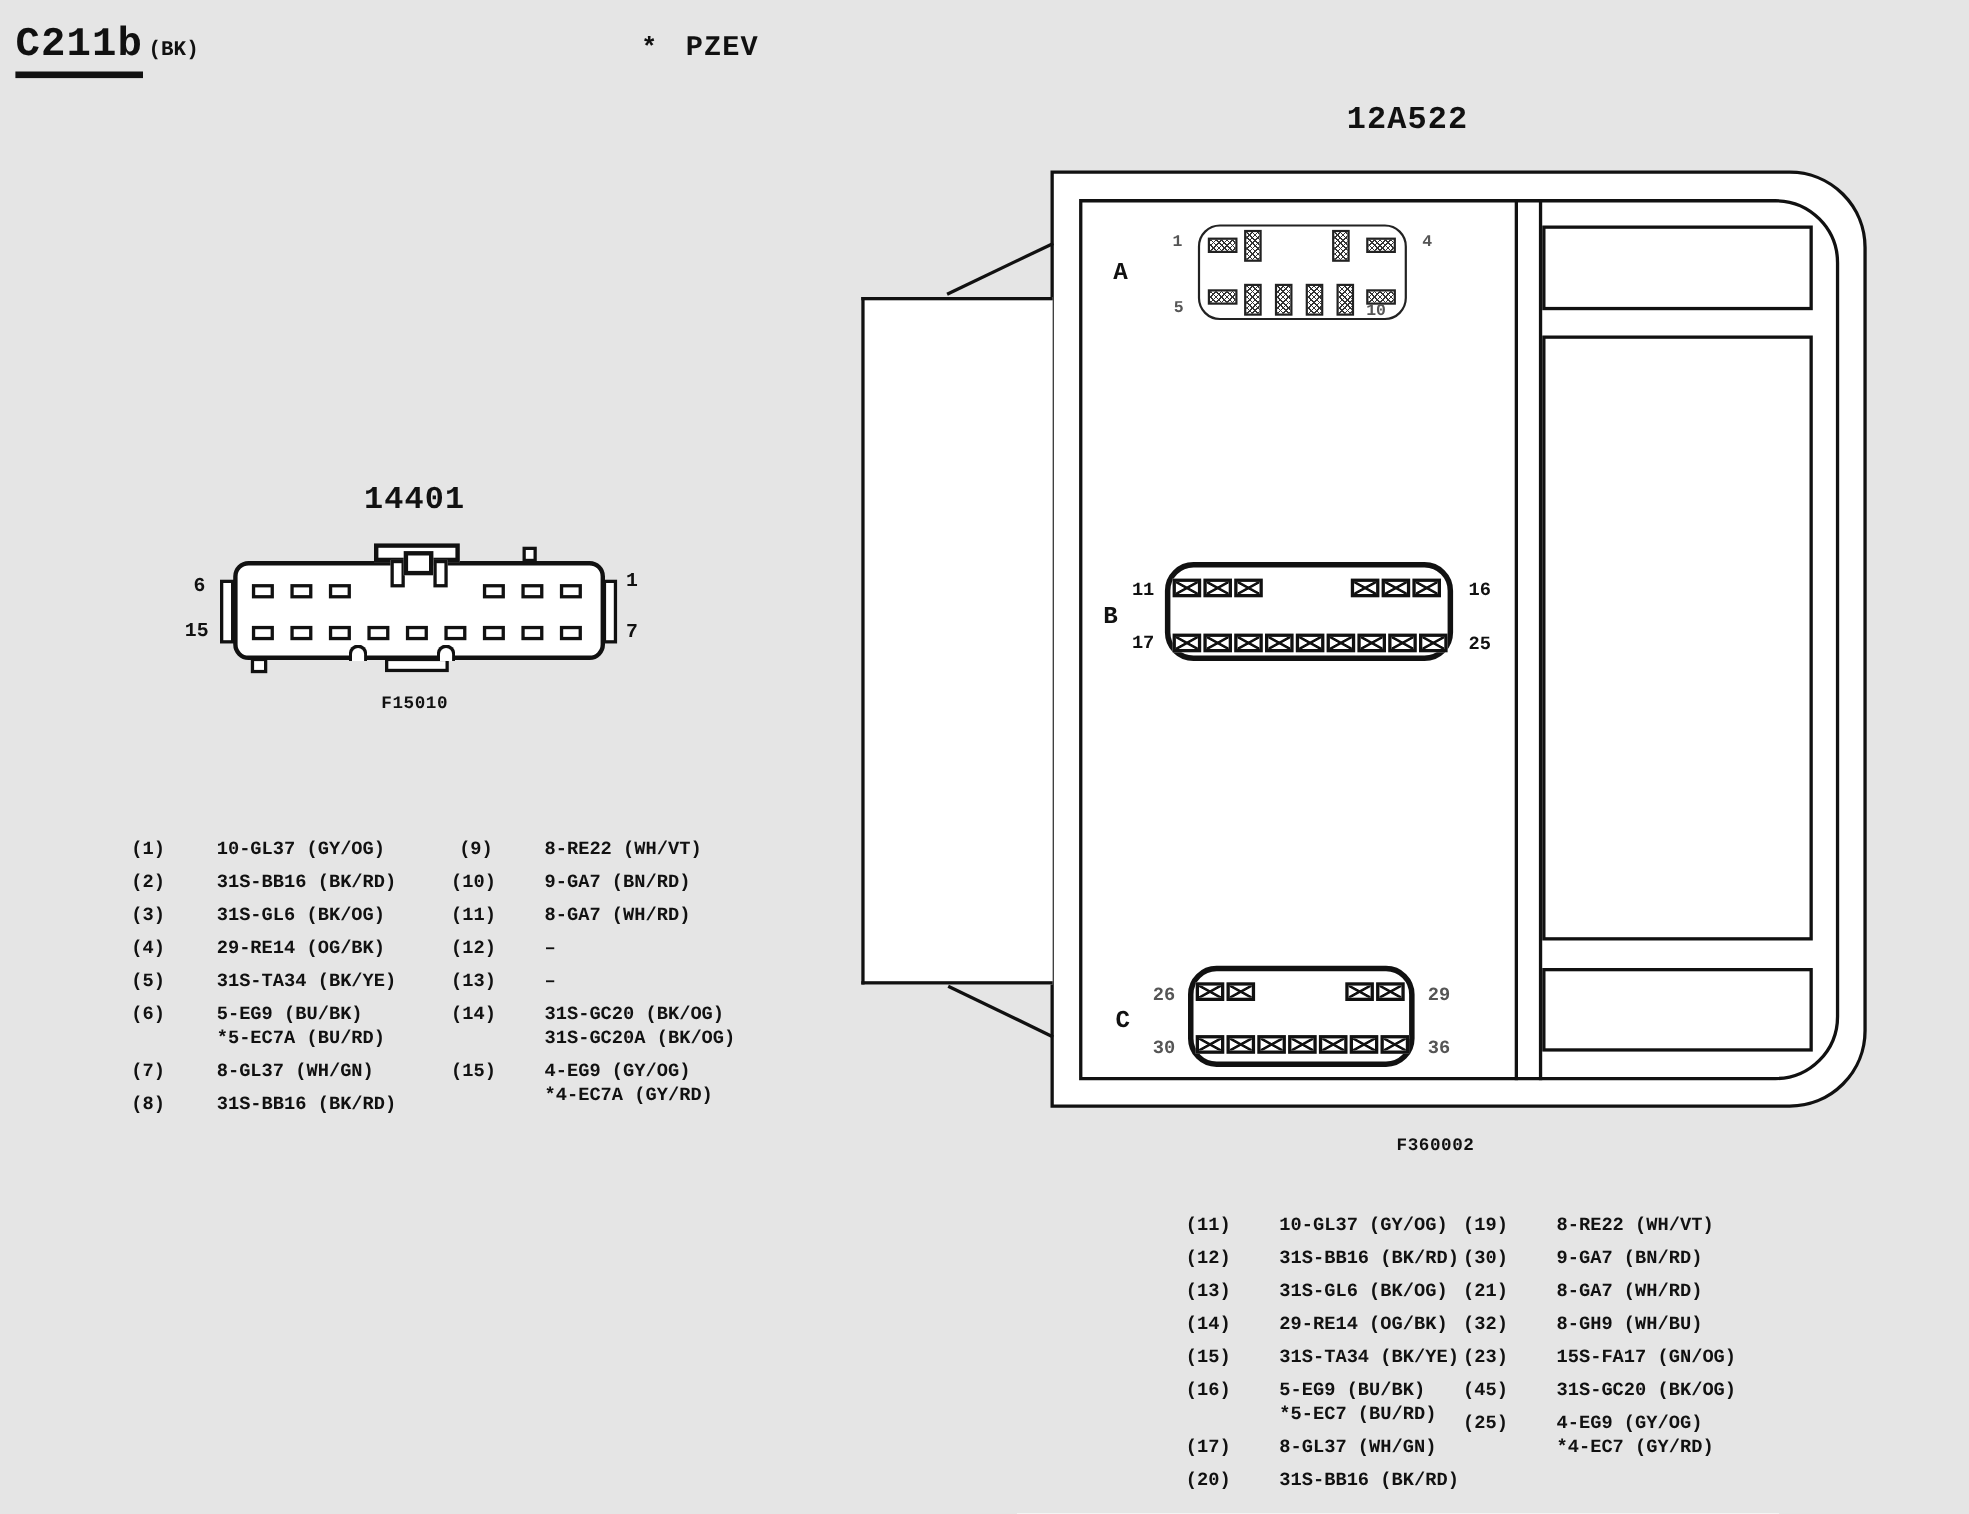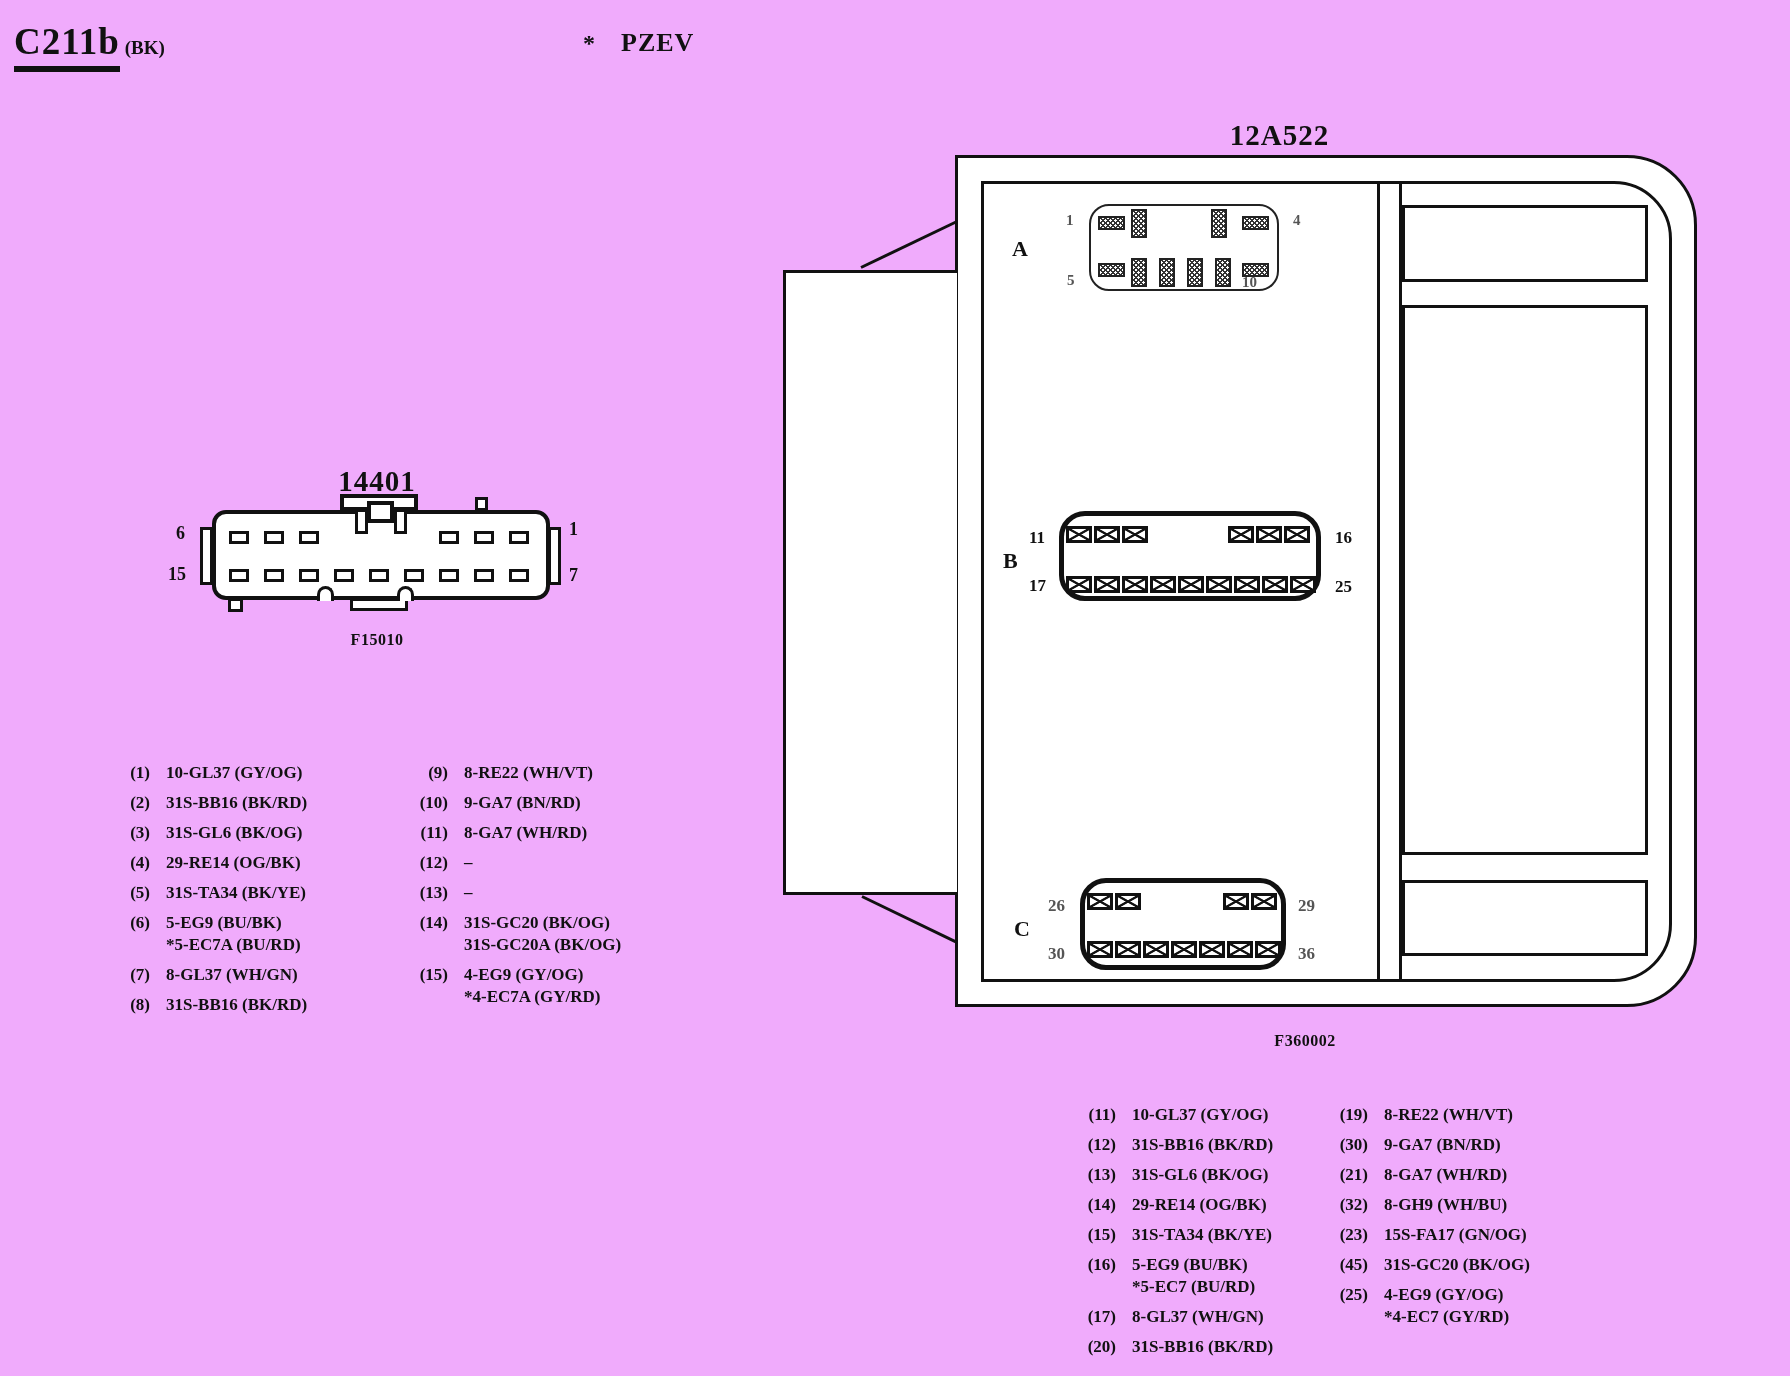--- a/index.html
+++ b/index.html
@@ -1,56 +1,56 @@
 <!DOCTYPE html>
 <html><head>
 <meta charset="utf-8">
 <style>
   html,body{margin:0;padding:0;background:#fff;}
-  .page{position:relative;width:1790px;height:1376px;background:#f0abfc;overflow:hidden;
-        font-family:Liberation Serif, serif;color:#111;}
+  .page{position:relative;width:1790px;height:1376px;background:#e5e5e5;overflow:hidden;
+        font-family:Liberation Mono, monospace;color:#111;}
   .abs{position:absolute;}
   
   .hdr-title{font-size:37px;font-weight:800;letter-spacing:1px;border-bottom:6px solid #111;
              padding-bottom:3px;display:inline-block;}
   .hdr-suffix{font-size:19px;font-weight:700;margin-left:5px;}
   .fn-mark{font-size:24px;font-weight:700;}
   .fn-text{font-size:26px;font-weight:700;margin-left:26px;letter-spacing:1px;}
   
   .box{position:absolute;border:3px solid #111;background:#fff;box-sizing:border-box;}
   .thick{border-width:5px;}
   .vline{position:absolute;width:3px;background:#111;}
   .dline{position:absolute;height:3px;background:#111;transform-origin:left center;}
   
   .p14{width:20px;height:13px;border:3px solid #111;background:#fff;box-sizing:border-box;}
   .pinrow14{position:absolute;display:flex;gap:15px;}
   .notch{position:absolute;width:17px;height:15px;border:3px solid #111;border-bottom:none;
          border-radius:9px 9px 0 0;background:#fff;box-sizing:border-box;z-index:3;}
-  .big-label{font-size:29px;font-weight:800;letter-spacing:1px;text-align:center;margin-top:27px;}
+  .big-label{font-size:29px;font-weight:800;letter-spacing:1px;text-align:center;}
   .cap{font-size:16px;font-weight:600;letter-spacing:0.5px;text-align:center;}
   .pnum{font-size:18px;font-weight:700;}
   
   .pinrow{position:absolute;display:flex;gap:2px;}
   .xpin{width:26px;height:17px;border:3px solid #111;box-sizing:border-box;background:
     linear-gradient(to top right, transparent 42%, #111 46%, #111 54%, transparent 58%),
     linear-gradient(to bottom right, transparent 42%, #111 46%, #111 54%, transparent 58%),#fff;}
   .apin{position:absolute;border:2px solid #222;box-sizing:border-box;background:
     repeating-linear-gradient(45deg,#333 0 1px,transparent 1px 3.5px),
     repeating-linear-gradient(135deg,#333 0 1px,transparent 1px 3.5px),#fff;}
   .apin-h{width:27px;height:14px;}
   .apin-v{width:16px;height:29px;}
   .sec-label{font-size:22px;font-weight:800;}
   .anum{font-size:15px;font-weight:600;color:#555;}
   .bnum{font-size:17px;font-weight:700;color:#111;}
   .cnum{font-size:17px;font-weight:600;color:#555;}
   
   .wlist{position:absolute;font-size:17px;font-weight:700;line-height:22px;}
   .wrow{display:flex;margin-bottom:8px;}
   .wnum{width:38px;text-align:right;margin-right:16px;flex:none;}
-  .wtext{white-space:pre-line;}
+  .wtext{white-space:pre-line;margin-left:31px;}
 </style>
 </head>
 <body>
 
 <div class="page">
 
   <div class="abs" style="left:14px;top:20px;">
     <span class="hdr-title">C211b</span><span class="hdr-suffix">(BK)</span>
   </div>
   <div class="abs" style="left:583px;top:28px;">

